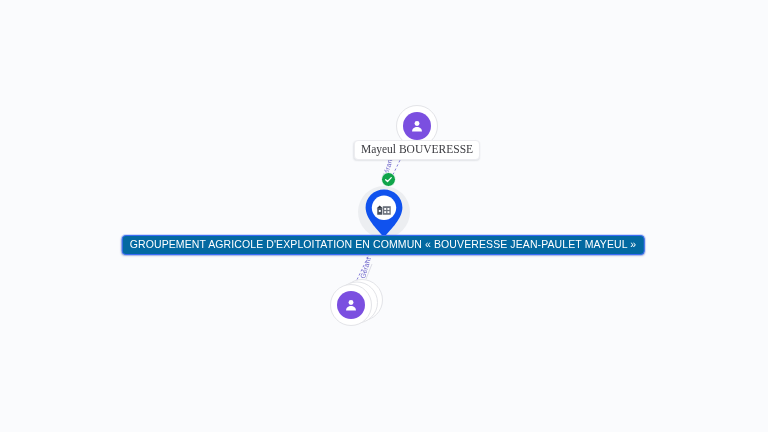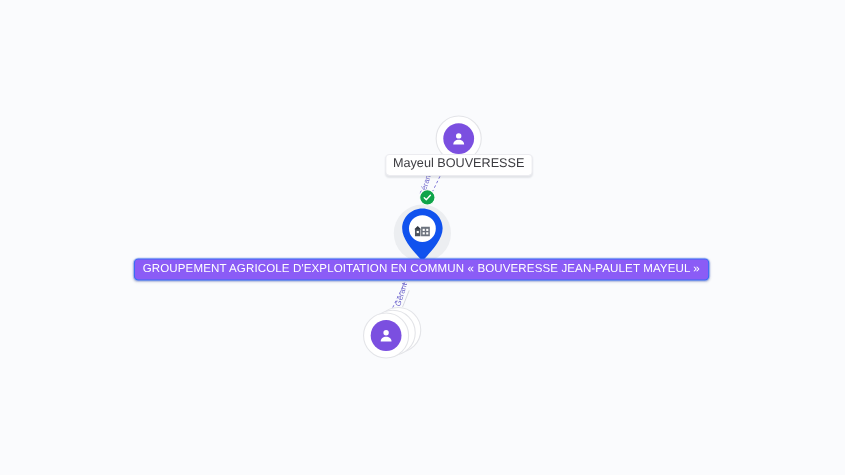--- a/index.html
+++ b/index.html
@@ -120,26 +120,27 @@
     transform: translateX(-50%);
     background: #ffffff;
     border: 1px solid #ececf0;
     border-radius: 4px;
     padding: 2px 6px 3px 6px;
     font-size: 11.5px;
     line-height: 13px;
     color: #3c3c41;
     white-space: nowrap;
     box-shadow: 0 1px 1.5px rgba(30,35,60,0.10);
+    font-family: Liberation Serif, serif;
   }
 
   .root-label {
     position: absolute;
     transform: translateX(-50%);
-    background: #8b5cf6;
+    background: #0369a1;
     border: 1px solid #3a6bf5;
     border-radius: 4px;
     padding: 2px 7px 3px 7px;
     font-size: 10.5px;
     line-height: 13px;
     letter-spacing: 0.1px;
     color: #ffffff;
     white-space: nowrap;
     box-shadow: 0 0 0 1px rgba(26,83,239,0.18), 0 1px 2px rgba(20,40,110,0.25);
     text-align: right;

